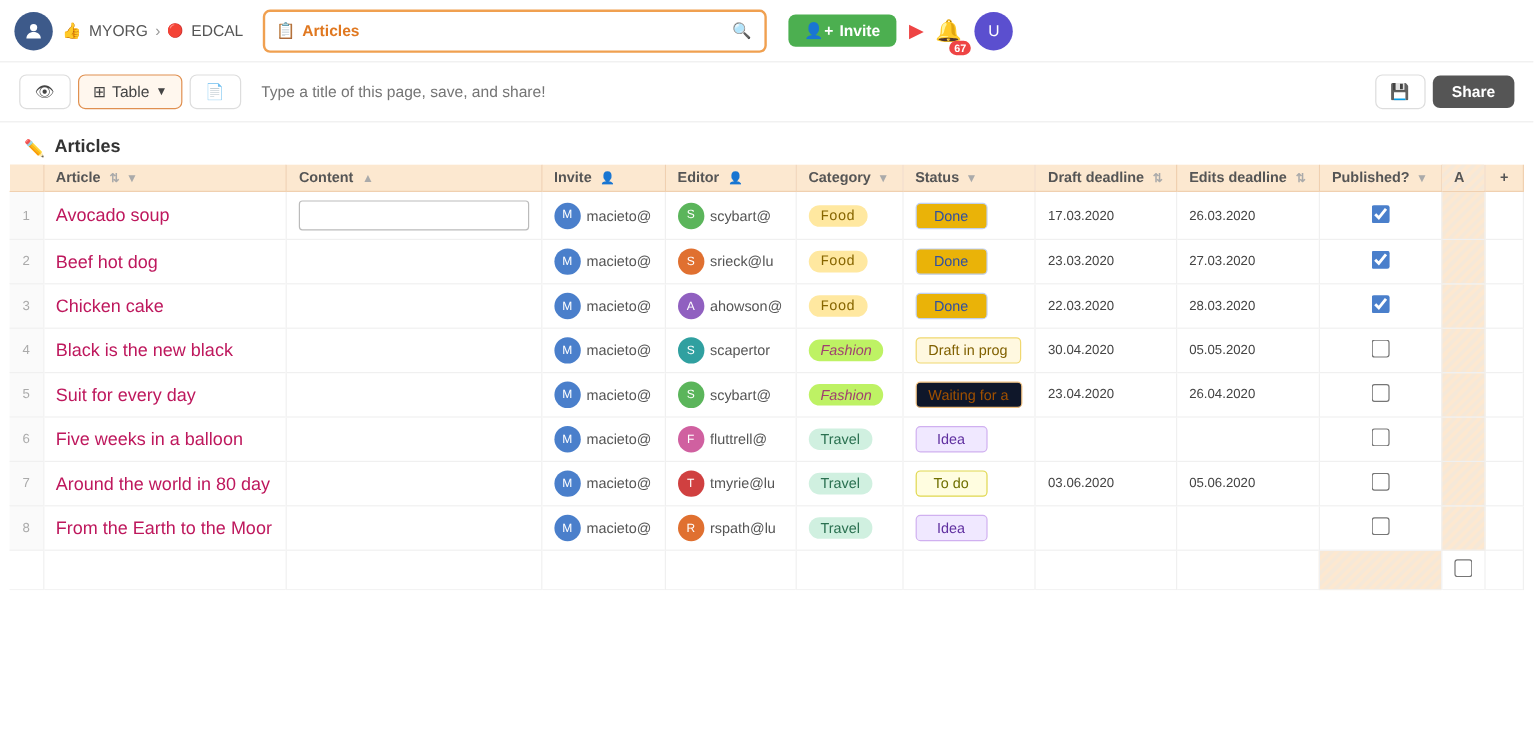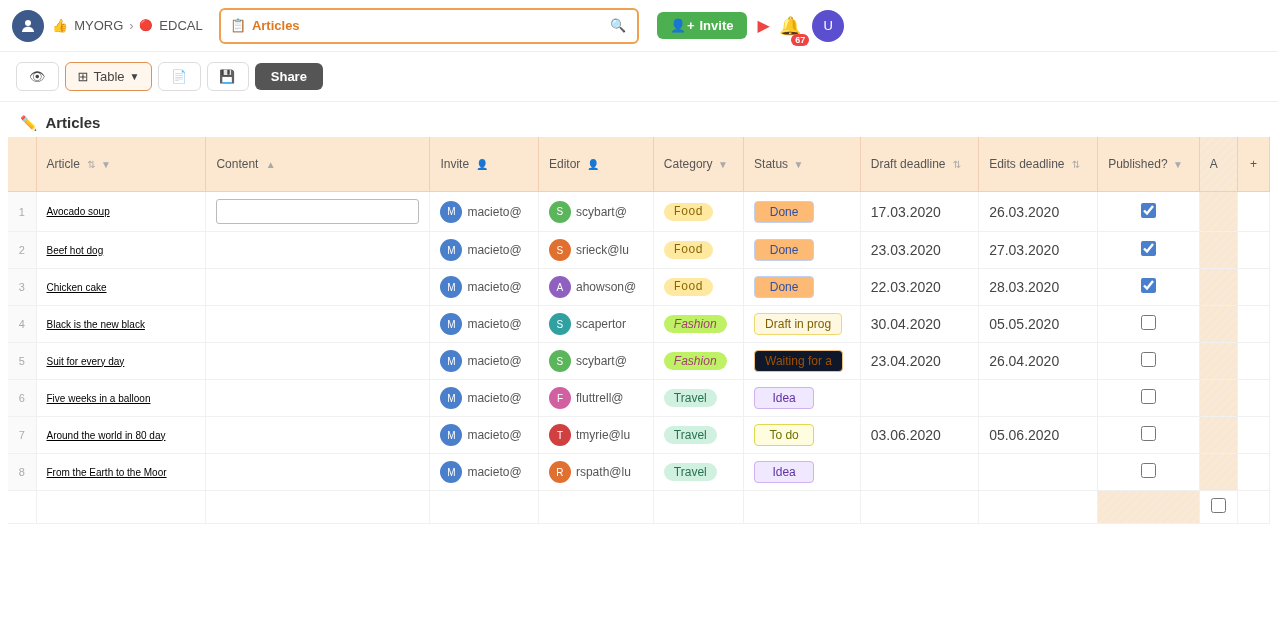--- a/index.html
+++ b/index.html
@@ -71,33 +71,33 @@
     .page-title-row { display: flex; align-items: center; gap: 8px; padding: 12px 20px 6px; }
     .page-title { font-size: 15px; font-weight: 600; color: #333; }
     .edit-icon { color: #e09050; font-size: 14px; }
 
     
     .table-wrap { overflow-x: auto; padding: 0 8px; }
     table { border-collapse: collapse; width: 100%; min-width: 1100px; }
 
     thead tr { background: #fce8d0; }
     thead th {
-      padding: 20px 10px; text-align: left; font-size: 12px; font-weight: 400;
+      padding: 4px 10px; text-align: left; font-size: 12px; font-weight: 700;
       color: #555; border-right: 1px solid #f0d0b0; border-bottom: 1px solid #f0d0b0;
       white-space: nowrap; position: relative;
     }
     thead th .sort-icon { color: #aaa; font-size: 10px; margin-left: 4px; }
     thead th .filter-icon { color: #aaa; font-size: 10px; margin-left: 2px; }
     .th-row-num { width: 28px; background: #fce8d0; color: #999; font-size: 11px; text-align: center; }
     .th-add { width: 32px; text-align: center; cursor: pointer; }
 
     tbody tr { border-bottom: 1px solid #f0f0f0; }
     tbody td { padding: 7px 10px; font-size: 13px; color: #333; border-right: 1px solid #f0f0f0; vertical-align: middle; }
     .td-num { color: #aaa; font-size: 11px; text-align: center; width: 28px; background: #fafafa; }
-    .td-article { font-size: 10px; color: #000000; min-width: 160px; text-decoration: underline; }
+    .td-article { font-size: 15px; color: #be185d; min-width: 160px; }
 
     .td-content { min-width: 120px; }
     .content-input {
       width: 100%; border: 1px solid #bbb; outline: none;
       padding: 4px 6px; font-size: 13px; border-radius: 3px;
     }
 
     .writer-cell, .editor-cell { display: flex; align-items: center; gap: 5px; }
     .mini-avatar {
       width: 22px; height: 22px; border-radius: 50%; display: inline-flex;
@@ -118,27 +118,27 @@
       font-size: 12px; font-weight: 500; text-align: center;
     }
     .cat-food { background: #ffe8a0; color: #886600; font-family: Liberation Mono, monospace; }
     .cat-fashion { background: #bef264; color: #a04070; font-style: italic; }
     .cat-travel { background: #d0f0e0; color: #2a7050; }
 
     .status-badge {
       display: inline-block; padding: 3px 10px; border-radius: 4px;
       font-size: 12px; text-align: center; min-width: 60px;
     }
-    .st-done { background: #fdba74; color: #3050a0; border: 1px solid #c0d0f0; }
+    .st-done { background: #eab308; color: #3050a0; border: 1px solid #c0d0f0; }
     .st-draft { background: #fff8e0; color: #806000; border: 1px solid #f0d870; }
     .st-waiting { background: #0f172a; color: #a05000; border: 1px solid #f0c080; }
     .st-idea { background: #f0e8ff; color: #6030a0; border: 1px solid #d0b0f0; }
     .st-todo { background: #fffde0; color: #707000; border: 1px solid #e0d850; }
 
-    .date-text { font-size: 14px; color: #444; white-space: nowrap; }
+    .date-text { font-size: 11px; color: #444; white-space: nowrap; }
 
     .checkbox-cell { text-align: center; }
     .cb { width: 15px; height: 15px; accent-color: #4a7fcb; }
 
     .stripe-col { 
       background: repeating-linear-gradient(
         135deg, #f5e8d8 0px, #f5e8d8 3px, #fde8d0 3px, #fde8d0 6px
       );
     }
 
@@ -187,20 +187,21 @@
     <span>👁</span>
   </button>
   <button class="tb-btn tb-table">
     <span>⊞</span>
     <span>Table</span>
     <span class="tb-table-arrow">▼</span>
   </button>
   <button class="tb-btn">
     <span>📄</span>
   </button>
+  <input class="title-input" type="text" placeholder="Type a title of this page, save, and share!" style="">
   <button class="tb-btn">
     <span>💾</span>
   </button>
   <button class="share-btn">Share</button>
 </div>
 
 <div class="page-title-row">
   <span class="edit-icon">✏️</span>
   <span class="page-title">Articles</span>
 </div>

